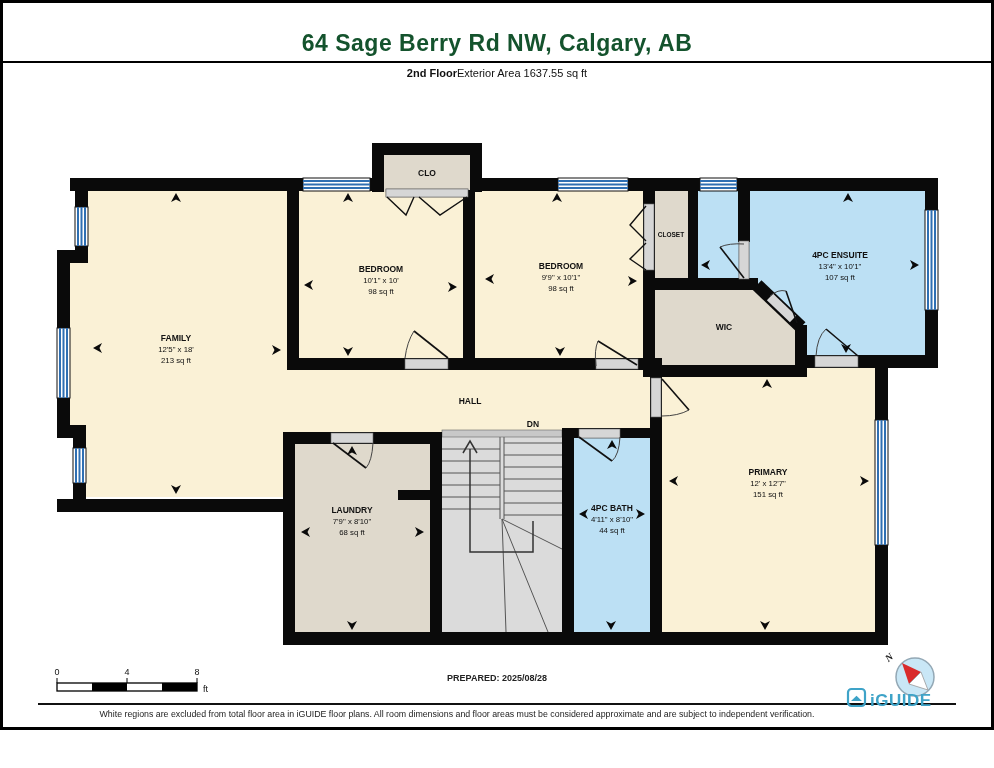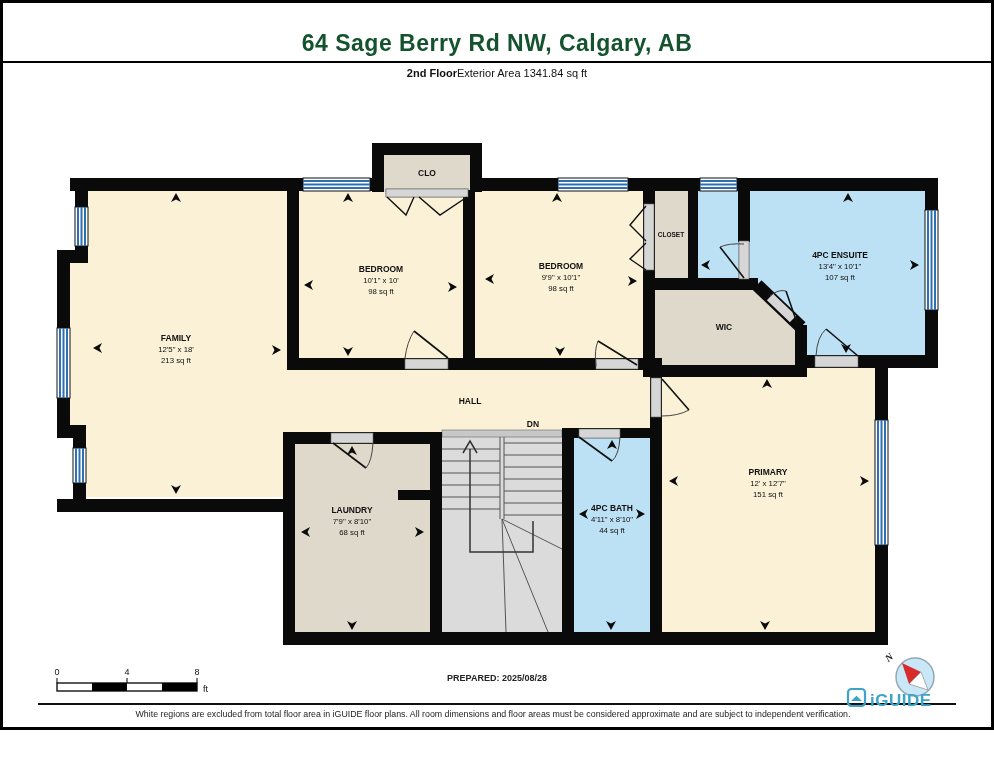--- a/index.html
+++ b/index.html
@@ -16,35 +16,35 @@
   .plan-svg{position:absolute;left:0;top:0;}
   .rn{font:bold 8.5px "Liberation Sans",sans-serif;fill:#111;text-anchor:middle;}
   .rd{font:7.8px "Liberation Sans",sans-serif;fill:#111;text-anchor:middle;}
   .rs{font:bold 6.5px "Liberation Sans",sans-serif;fill:#111;text-anchor:middle;}
   .sc{font:9px "Liberation Sans",sans-serif;fill:#111;text-anchor:middle;}
   .scu{font:9px "Liberation Sans",sans-serif;fill:#111;}
   .prep{font:bold 9px "Liberation Sans",sans-serif;fill:#222;text-anchor:middle;}
   .north{font:bold italic 10px "Liberation Serif",serif;fill:#111;text-anchor:middle;}
   .footer-line{position:absolute;top:703px;left:38px;width:918px;height:2px;background:#111;}
   .footer-text{position:absolute;top:709px;left:0;width:914px;text-align:center;
-               font-size:8.8px;color:#222;padding-left:36px;}
+               font-size:8.8px;color:#222;}
   .brand{position:absolute;top:686px;right:38px;}
   .brand-text{font:bold 17px "Liberation Sans",sans-serif;letter-spacing:.5px;}
 </style>
 </head>
 <body>
 
 <div class="page">
   <div class="sheet"></div>
 
   <div class="title">64 Sage Berry Rd NW, Calgary, AB</div>
   <div class="title-rule"></div>
   <div class="subtitle">
     <span class="fl">2nd Floor</span>
-    <span class="al">Exterior Area 1341.84 sq ft</span>
+    <span class="al">Exterior Area 1637.55 sq ft</span>
   </div>
 
   <svg class="plan-svg" width="994" height="768" viewBox="0 0 994 768">
 
     <g>
       <polygon points="88,190 287,190 287,370 652,370 652,432 283,432 283,497 86,497 86,431 70,431 70,258 88,258" fill="#FAF1D6"></polygon>
       <rect x="299" y="190" width="164" height="168" fill="#FAF1D6"></rect>
       <rect x="475" y="190" width="168" height="168" fill="#FAF1D6"></rect>
       <rect x="662" y="368" width="213" height="264" fill="#FAF1D6"></rect>
       <rect x="382" y="155" width="88" height="37" fill="#DFD9CC"></rect>

